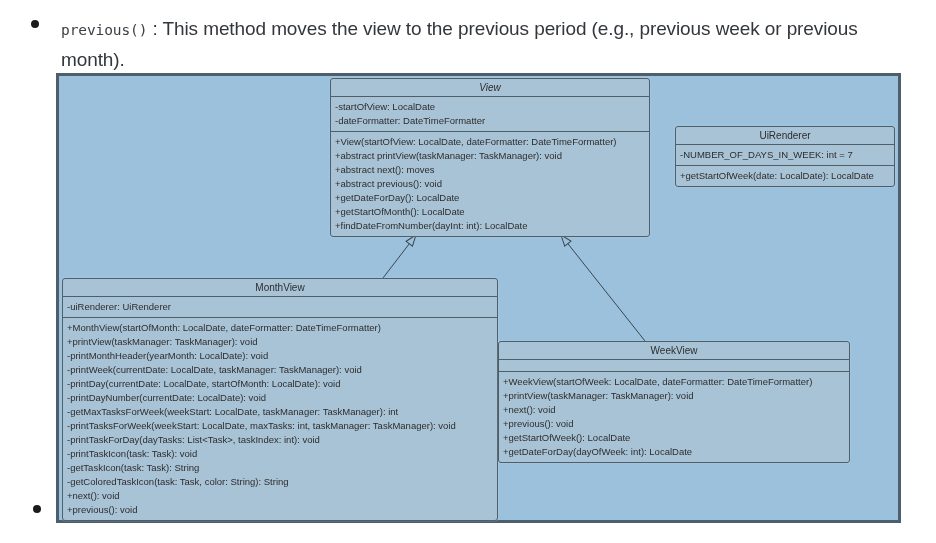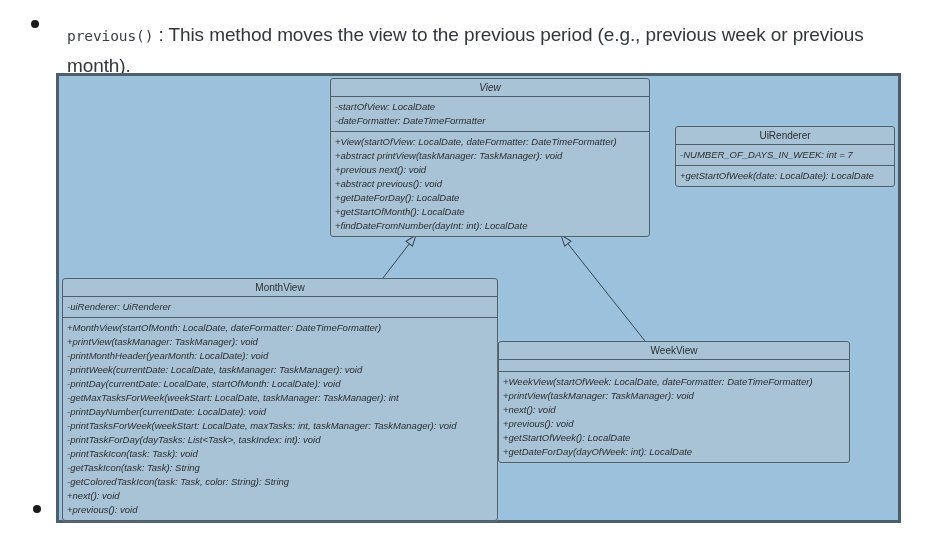--- a/index.html
+++ b/index.html
@@ -8,21 +8,21 @@
     font-family:"Liberation Sans",sans-serif;overflow:hidden;
   }
   
   .bullet-dot{
     position:absolute;width:8px;height:8px;border-radius:50%;
     background:#1b1b1b;
   }
   #bullet-top-dot{left:31px;top:20px;}
   #bullet-bottom-dot{left:33px;top:505px;}
   .bullet-text{
-    position:absolute;left:53px;top:6px;width:815px;margin:14px;
+    position:absolute;left:53px;top:6px;width:815px;margin:8px;
     font-size:19px;line-height:30px;color:#33373c;letter-spacing:-0.1px;
   }
   .bullet-text code{
     font-family:"DejaVu Sans Mono","Liberation Mono",monospace;
     font-size:14.5px;color:#3a3f44;
   }
   
   .panel{
     position:absolute;left:56px;top:73px;width:845px;height:450px;
     box-sizing:border-box;border:3px solid #4d5e6c;background:#9bc1dc;
@@ -33,21 +33,21 @@
     position:absolute;box-sizing:border-box;background:#a8c3d6;
     border:1px solid #4f5f6a;border-radius:3px;color:#2d2d2d;
     font-size:9.5px;box-shadow:0 0 0 0.5px rgba(255,255,255,0.15);
   }
   .uml-title{
     text-align:center;font-size:10px;line-height:17px;height:17px;
     border-bottom:1px solid #4f5f6a;
   }
   .uml-title.abstract{font-style:italic;}
   .uml ul{
-    list-style:none;margin:0;padding:3px 4px;min-height:5px;font-style:italic;
+    list-style:none;margin:0;padding:3px 4px;min-height:5px;
   }
   .uml ul.attrs{border-bottom:1px solid #4f5f6a;}
   .uml li{line-height:14px;white-space:nowrap;overflow:hidden;}
   #class-view     {left:271px;top:2px;  width:320px;}
   #class-dateutils{left:616px;top:50px; width:220px;}
   #class-monthview{left:3px;  top:202px;width:436px;}
   #class-weekview {left:439px;top:265px;width:352px;}
 </style>
 </head>
 <body>
@@ -69,21 +69,21 @@
 
   <div class="uml" id="class-view">
     <div class="uml-title abstract">View</div>
     <ul class="attrs">
         <li>-startOfView: LocalDate</li>
         <li>-dateFormatter: DateTimeFormatter</li>
       </ul>
     <ul class="methods">
         <li>+View(startOfView: LocalDate, dateFormatter: DateTimeFormatter)</li>
         <li>+abstract printView(taskManager: TaskManager): void</li>
-        <li>+previous next(): void</li>
+        <li>+abstract next(): moves</li>
         <li>+abstract previous(): void</li>
         <li>+getDateForDay(): LocalDate</li>
         <li>+getStartOfMonth(): LocalDate</li>
         <li>+findDateFromNumber(dayInt: int): LocalDate</li>
       </ul>
   </div>
 
   <div class="uml" id="class-dateutils">
     <div class="uml-title">UiRenderer</div>
     <ul class="attrs">
@@ -98,22 +98,22 @@
     <div class="uml-title">MonthView</div>
     <ul class="attrs">
         <li>-uiRenderer: UiRenderer</li>
       </ul>
     <ul class="methods">
         <li>+MonthView(startOfMonth: LocalDate, dateFormatter: DateTimeFormatter)</li>
         <li>+printView(taskManager: TaskManager): void</li>
         <li>-printMonthHeader(yearMonth: LocalDate): void</li>
         <li>-printWeek(currentDate: LocalDate, taskManager: TaskManager): void</li>
         <li>-printDay(currentDate: LocalDate, startOfMonth: LocalDate): void</li>
+        <li>-printDayNumber(currentDate: LocalDate): void</li>
         <li>-getMaxTasksForWeek(weekStart: LocalDate, taskManager: TaskManager): int</li>
-        <li>-printDayNumber(currentDate: LocalDate): void</li>
         <li>-printTasksForWeek(weekStart: LocalDate, maxTasks: int, taskManager: TaskManager): void</li>
         <li>-printTaskForDay(dayTasks: List&lt;Task&gt;, taskIndex: int): void</li>
         <li>-printTaskIcon(task: Task): void</li>
         <li>-getTaskIcon(task: Task): String</li>
         <li>-getColoredTaskIcon(task: Task, color: String): String</li>
         <li>+next(): void</li>
         <li>+previous(): void</li>
       </ul>
   </div>
 

